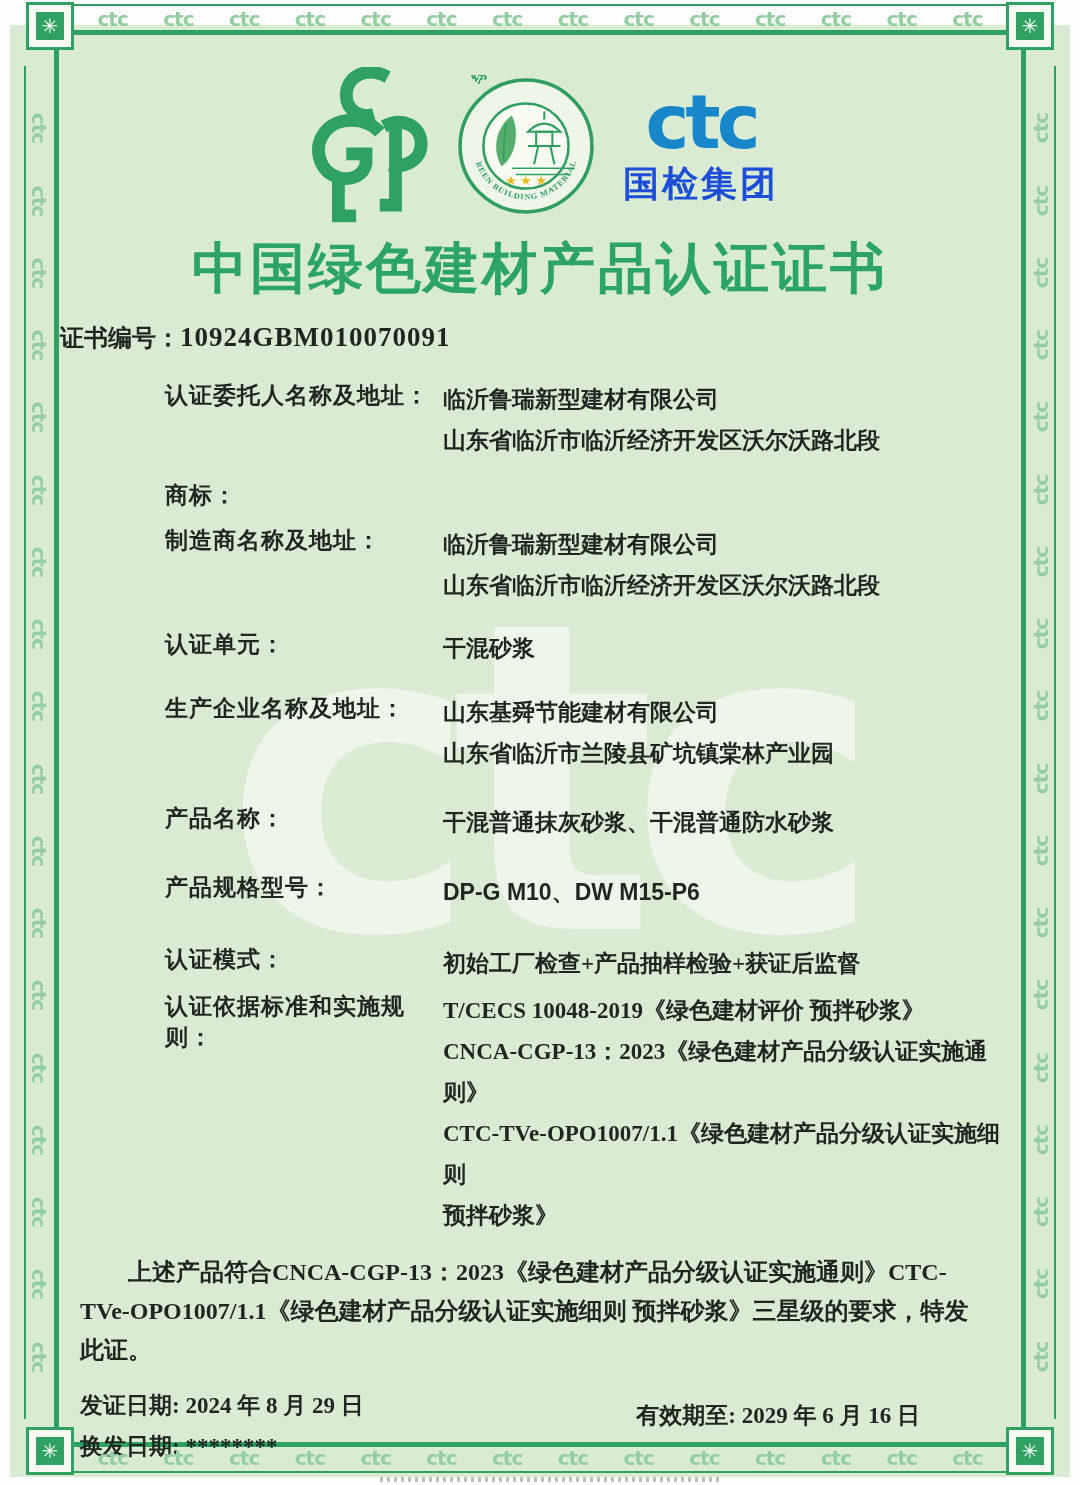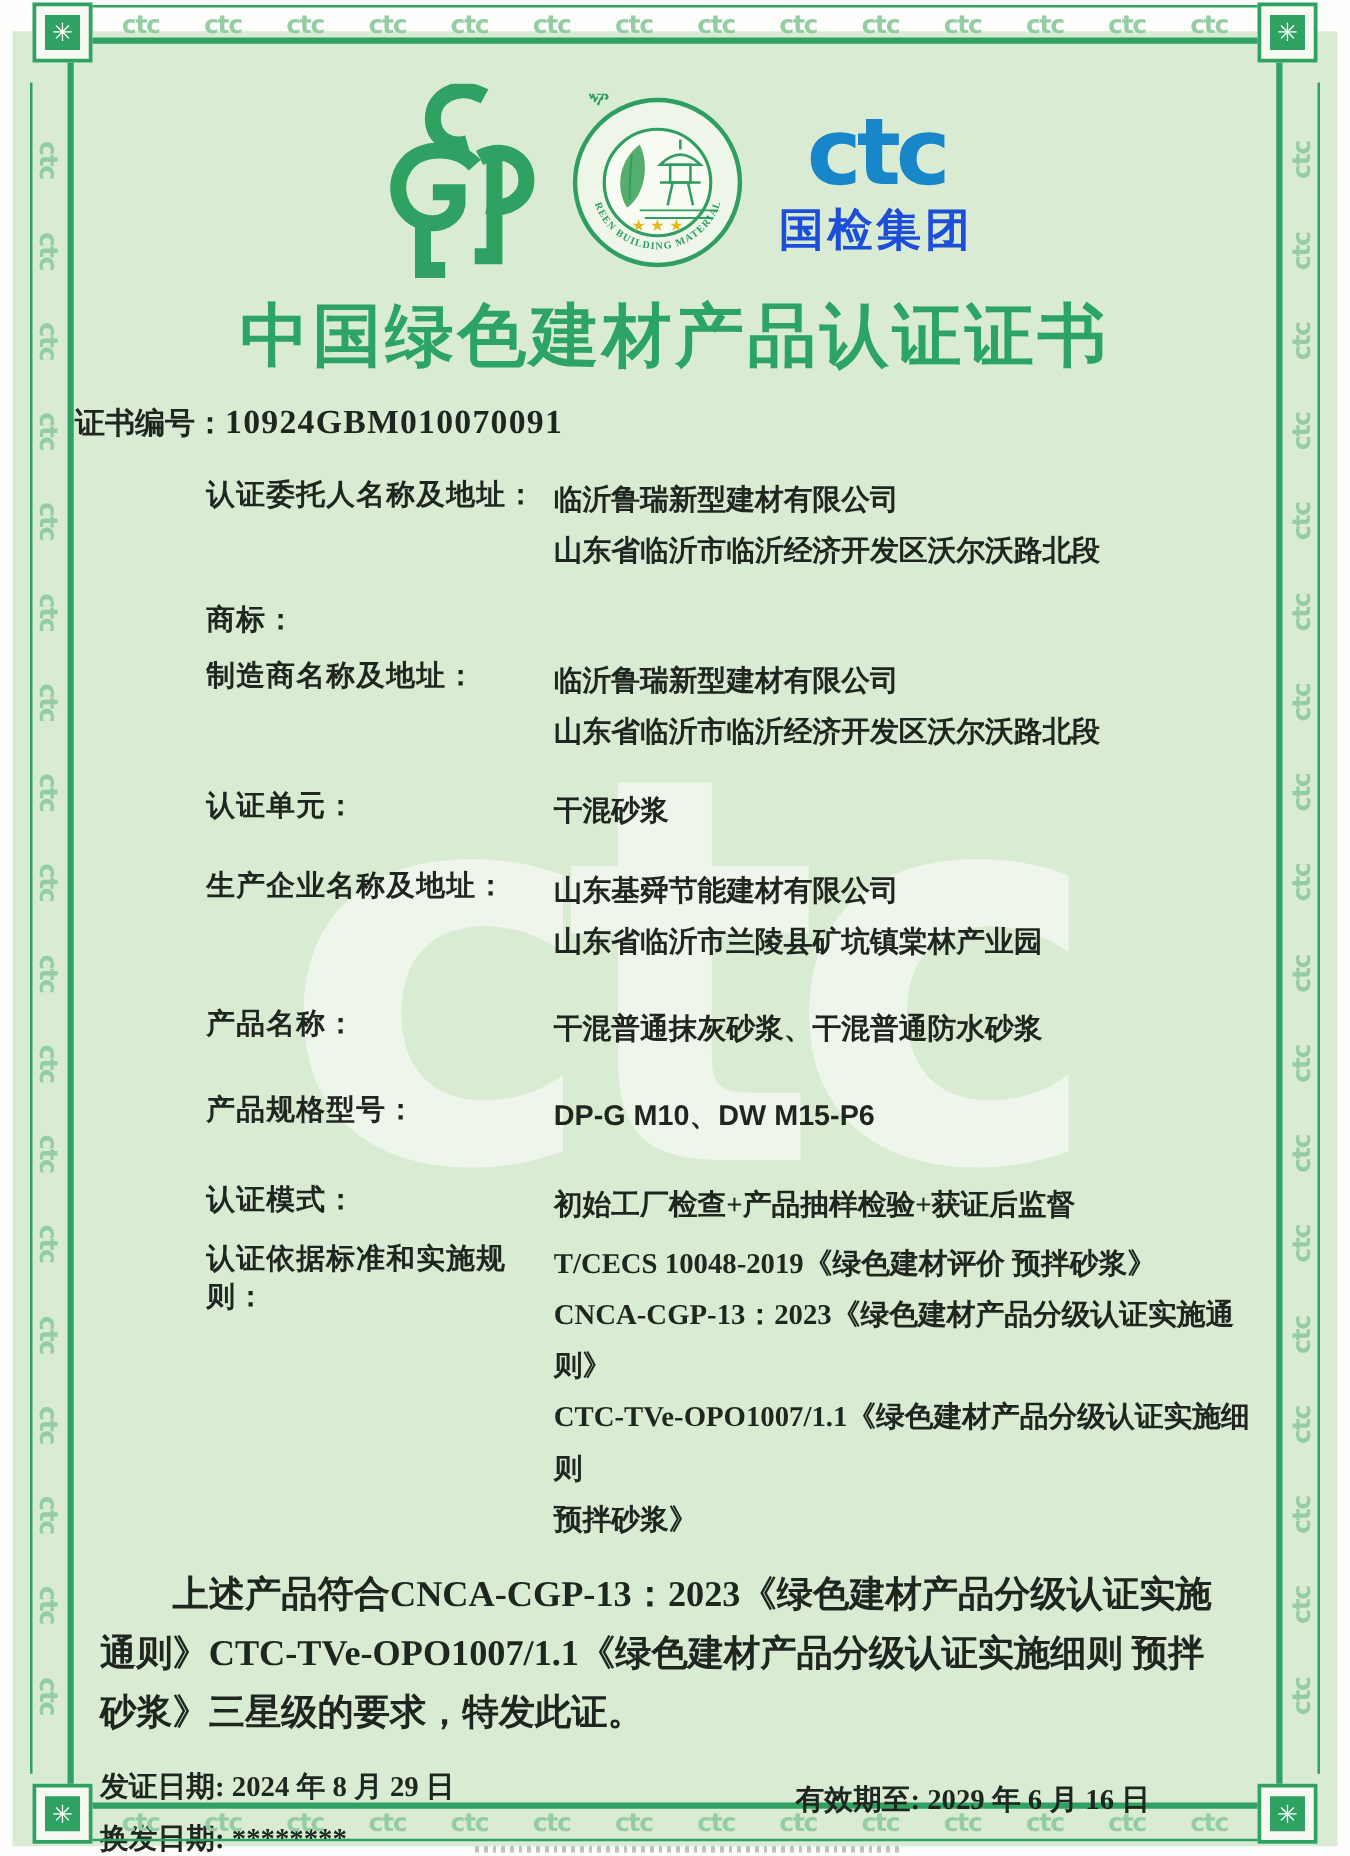--- a/index.html
+++ b/index.html
@@ -35,21 +35,21 @@
   .ctcsub{font-family:"DejaVu Sans","Liberation Sans",sans-serif;font-weight:900;font-size:36px;color:#1d4ed8;
           letter-spacing:3px;margin-top:4px;}
   .title{margin-top:6px;text-align:center;font-size:55px;font-weight:900;color:#2ca465;letter-spacing:3px;font-family:Liberation Mono, monospace;}
   .certline{margin-top:16px;text-align:left;font-size:24px;font-weight:700;}
   .certline .num{font-size:27px;font-weight:700;letter-spacing:1px;}
   .fields{margin-top:26px;margin-left:105px;font-size:23px;font-weight:700;}
   .frow{display:flex;align-items:flex-start;}
   .flabel{width:278px;flex:none;letter-spacing:1px;}
   .fval{flex:1;line-height:1.78;}
   .latin{font-family:"Liberation Sans","DejaVu Sans",sans-serif;font-weight:800;letter-spacing:0px;}
-  .statement{margin:16px 30px 0 20px;font-size:29px;font-weight:700;line-height:1.62;text-indent:2em;}
+  .statement{margin:16px 30px 0 20px;font-size:24px;font-weight:700;line-height:1.62;text-indent:2em;}
   .dates{display:flex;margin-top:20px;font-size:23px;font-weight:700;gap:40px;}
   .dates .left{margin-left:20px;}
   .dates .right{margin-left:auto;margin-right:100px;margin-top:10px;}
   .reissue{margin-top:10px;}
   .fineprint{position:absolute;z-index:5;bottom:3px;left:380px;width:340px;height:5px;opacity:.5;
      background:repeating-linear-gradient(90deg,#7a857a 0 3px,transparent 3px 7px);}
   svg text{font-family:"Liberation Serif","DejaVu Serif",serif;}
 </style>
 </head>
 <body>

